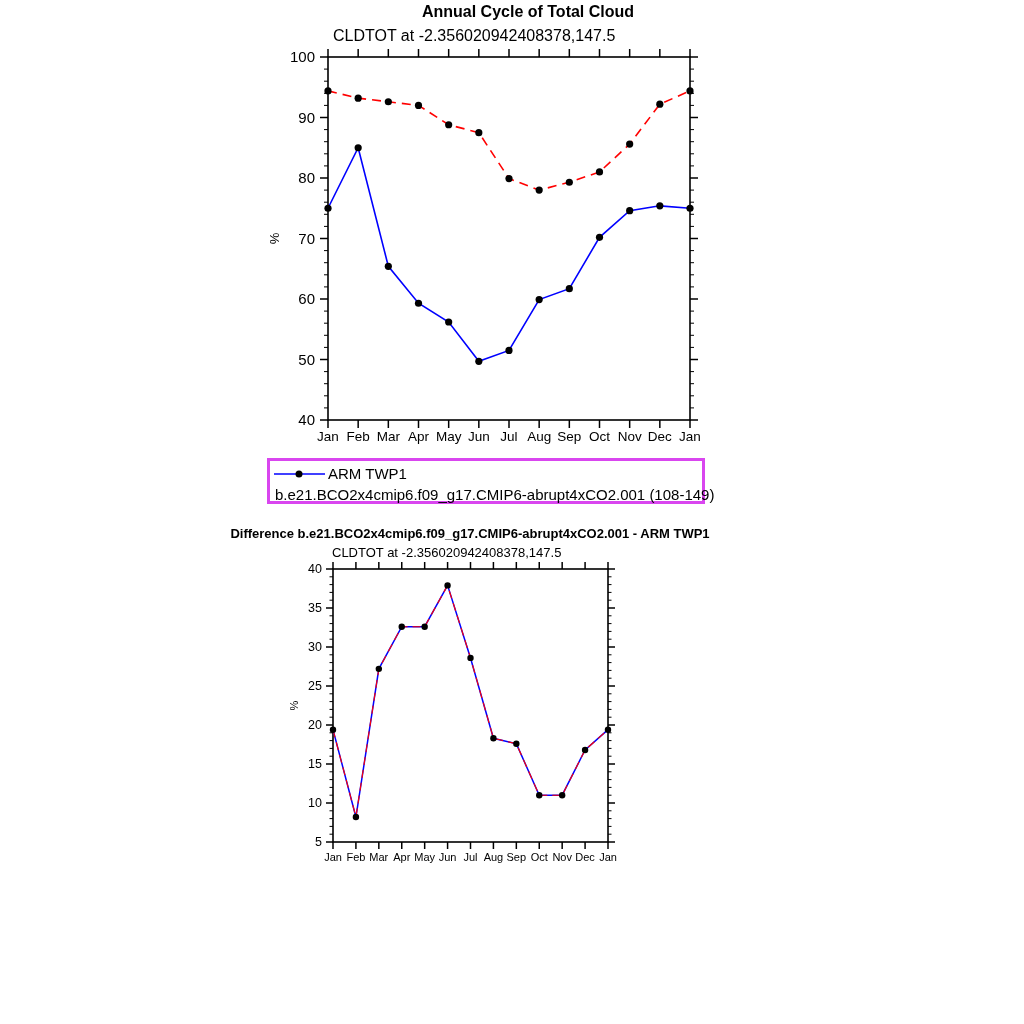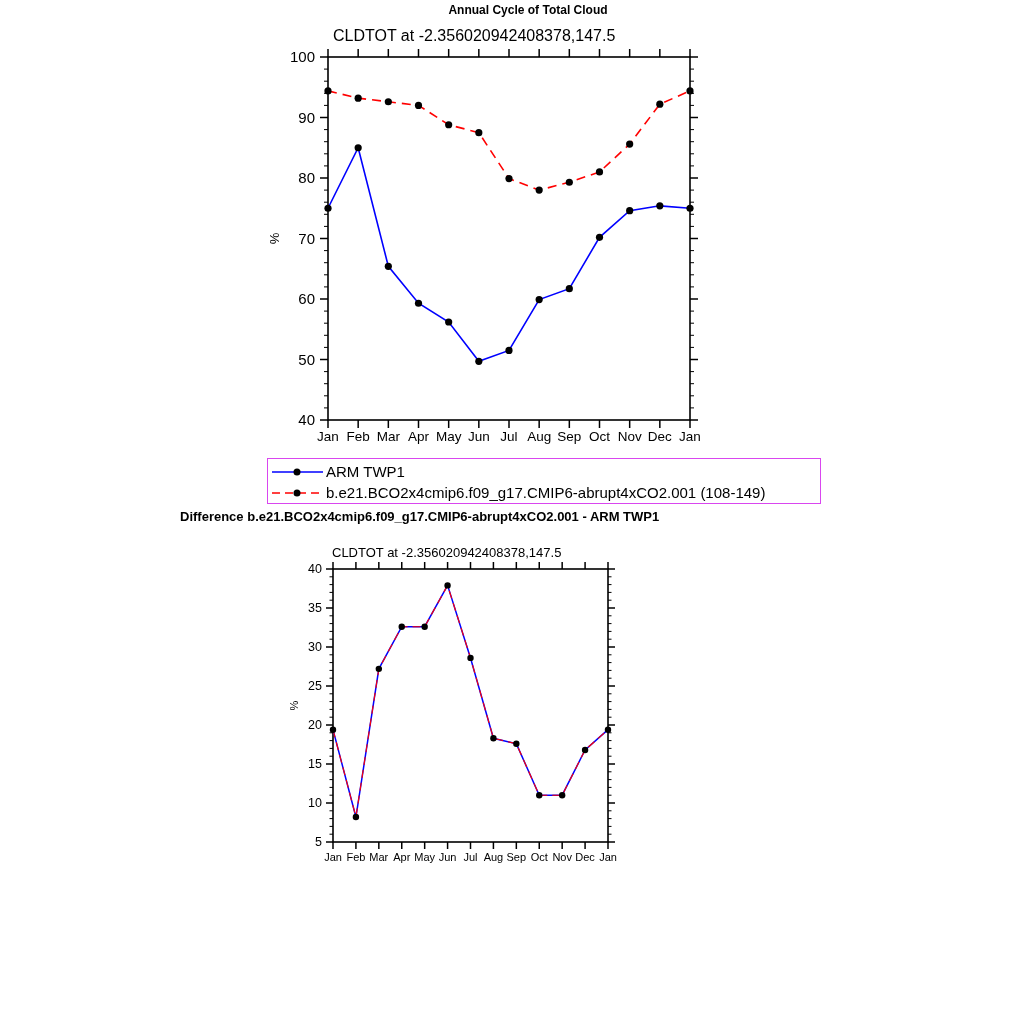--- a/index.html
+++ b/index.html
@@ -8,36 +8,36 @@
     width: 1024px;
     height: 1024px;
     background: #ffffff;
     font-family: "Liberation Sans", sans-serif;
     color: #000000;
     overflow: hidden;
   }
   .abs { position: absolute; }
   .title1 {
     left: 330px; top: 3px; width: 396px;
-    text-align: center; font-size: 12px; font-weight: bold;
+    text-align: center; font-size: 16px; font-weight: bold;
     white-space: nowrap;
   }
   .subtitle1 {
     left: 333px; top: 27px; font-size: 16px; white-space: nowrap;
   }
   .legend {
-    left: 267px; top: 458px; width: 554px; height: 46px;
-    border: 1px solid #d946ef; box-sizing: border-box;
+    left: 267px; top: 458px; width: 438px; height: 46px;
+    border: 3px solid #d946ef; box-sizing: border-box;
     padding: 2px 0 0 3px; background: #ffffff;
   }
   .legend-row { display: flex; align-items: center; height: 21px; white-space: nowrap; }
   .legend-label { font-size: 15px; margin-left: 2px; }
   .title2 {
-    left: 180px; top: 509px; width: 580px;
-    text-align: left; font-size: 13px; font-weight: bold; white-space: nowrap;
+    left: 180px; top: 526px; width: 580px;
+    text-align: center; font-size: 13px; font-weight: bold; white-space: nowrap;
   }
   .subtitle2 { left: 332px; top: 545px; font-size: 13px; white-space: nowrap; }
   svg.canvas { left: 0; top: 0; }
 </style>
 </head>
 <body>
 
 <div class="page">
 
   <svg class="canvas abs" id="charts-canvas" width="1024" height="1024" viewBox="0 0 1024 1024">

